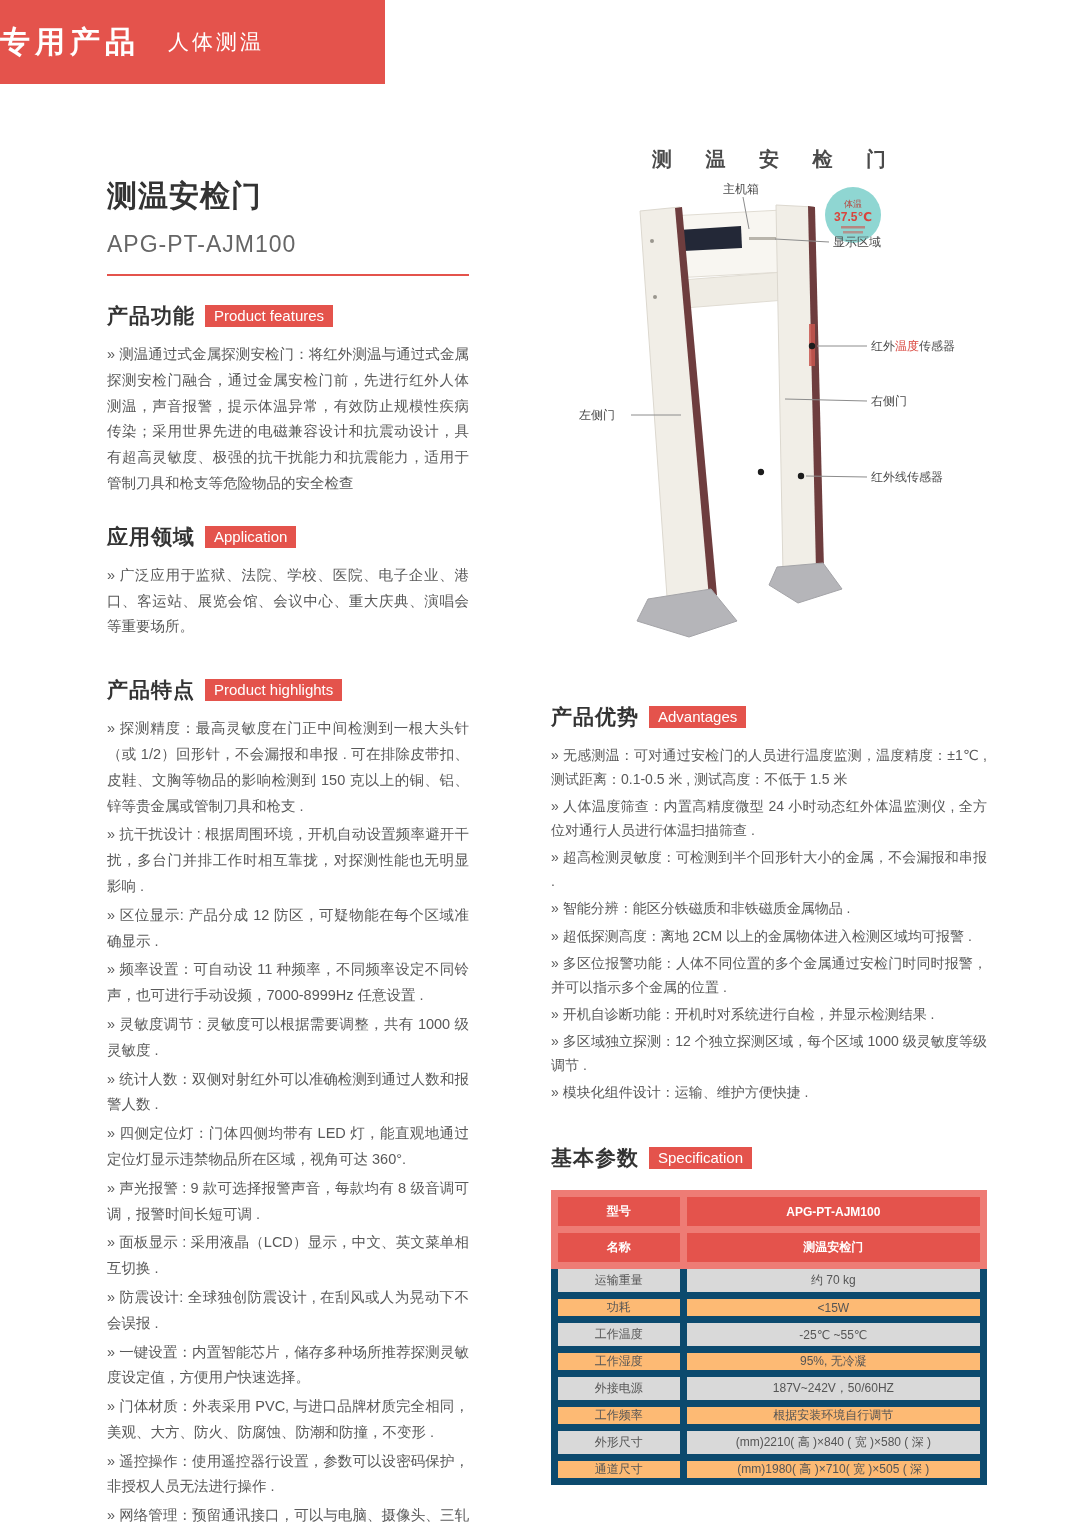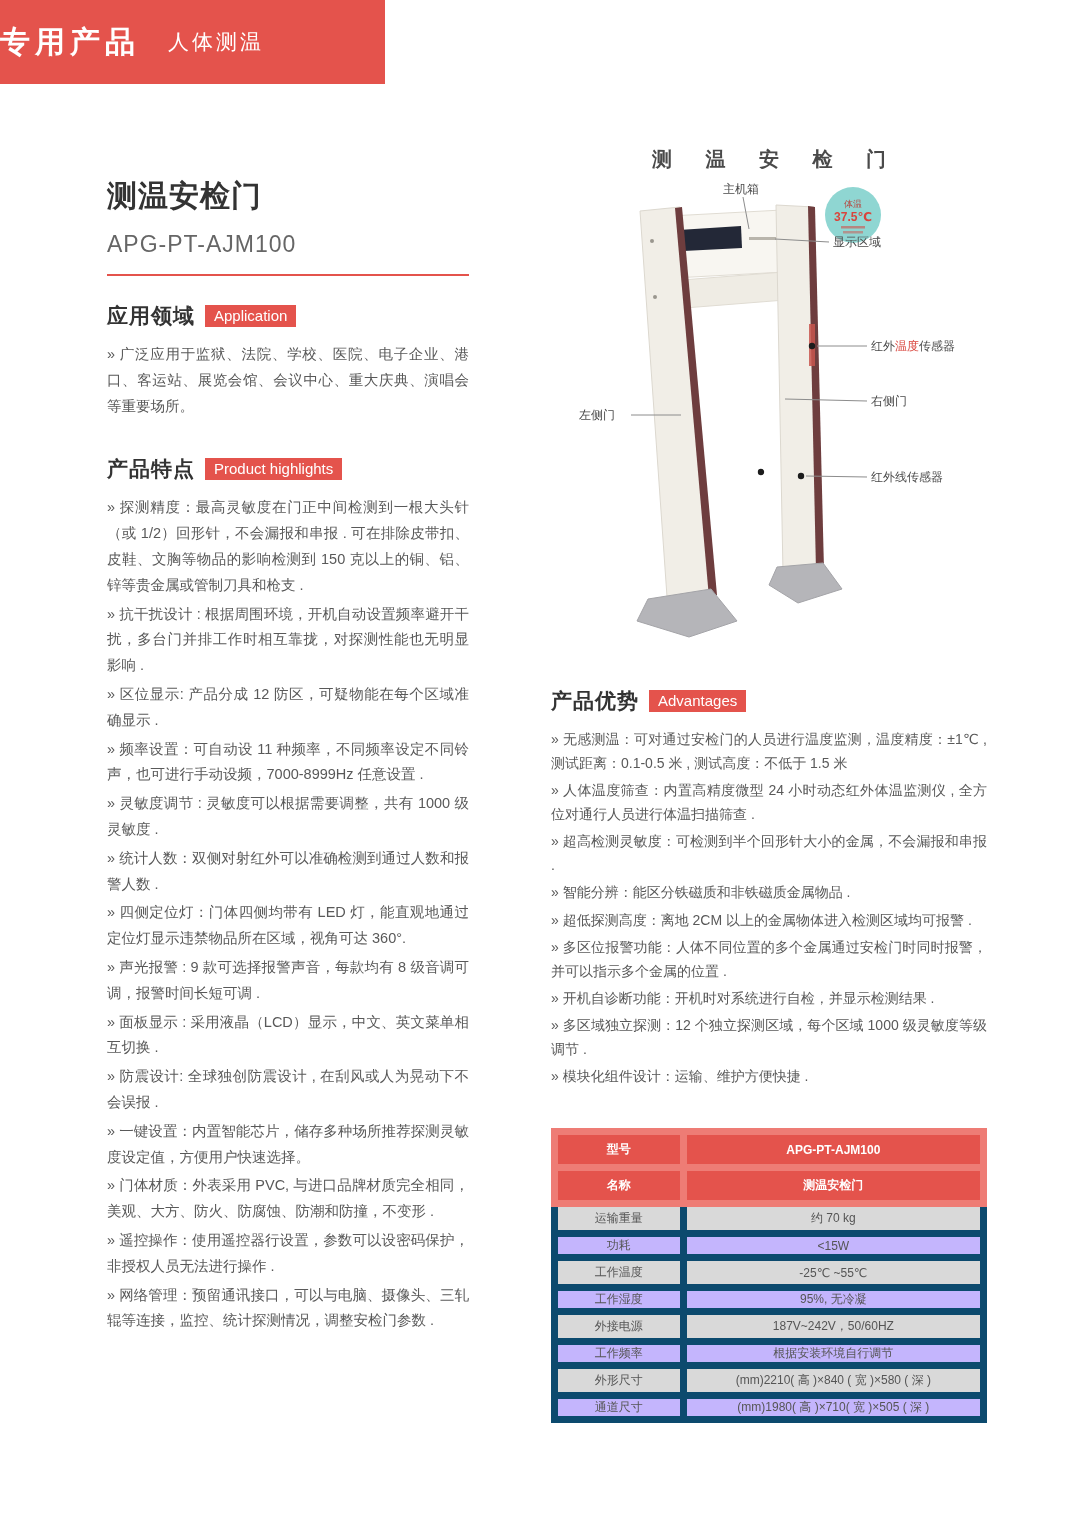--- a/index.html
+++ b/index.html
@@ -35,39 +35,48 @@
                    letter-spacing:14px; margin-bottom:6px; padding-left:14px; }
   svg text { font-family:"Liberation Sans","DejaVu Sans",sans-serif; }
 
   
   table.spec { width:100%; border-collapse:collapse; margin-top:18px; }
   table.spec td { font-size:12px; text-align:center; vertical-align:middle;
                   border:7px solid #0c4a6e; color:#555; }
   table.spec td.lbl { width:30%; }
   tr.row-red td { background:#E4534C; color:#fff; border-color:#ee7c75; height:36px; font-weight:bold; }
   tr.row-gray td { background:#d9d9d9; height:30px; }
-  tr.row-white td { background:#c4b5fd; height:22px; }
-
-  .adv-gap { margin-top:34px; }
+  tr.row-white td { background:#fdba74; height:22px; }
+
+  .adv-gap { margin-top:50px; }
 </style>
 </head>
 <body>
 
 <div class="page">
 
   <div class="banner">
     <span class="banner-title">专用产品</span>
     <span class="banner-sub">人体测温</span>
   </div>
 
   <div class="left-col">
     <div class="prod-title">测温安检门</div>
     <div class="prod-model">APG-PT-AJM100</div>
     <div class="red-rule"></div>
 
+    <div class="sec">
+      <div class="sec-head">
+        <span class="sec-title">产品功能</span>
+        <span class="sec-badge">Product features</span>
+      </div>
+      <ul class="bullets">
+        <li>» 测温通过式金属探测安检门：将红外测温与通过式金属探测安检门融合，通过金属安检门前，先进行红外人体测温，声音报警，提示体温异常，有效防止规模性疾病传染；采用世界先进的电磁兼容设计和抗震动设计，具有超高灵敏度、极强的抗干扰能力和抗震能力，适用于管制刀具和枪支等危险物品的安全检查</li>
+      </ul>
+    </div>
 
     <div class="sec" style="">
       <div class="sec-head">
         <span class="sec-title">应用领域</span>
         <span class="sec-badge">Application</span>
       </div>
       <ul class="bullets">
         <li>» 广泛应用于监狱、法院、学校、医院、电子企业、港口、客运站、展览会馆、会议中心、重大庆典、演唱会等重要场所。</li>
       </ul>
     </div>
@@ -158,20 +167,24 @@
         <li>» 智能分辨：能区分铁磁质和非铁磁质金属物品 .</li>
         <li>» 超低探测高度：离地 2CM 以上的金属物体进入检测区域均可报警 .</li>
         <li>» 多区位报警功能：人体不同位置的多个金属通过安检门时同时报警，并可以指示多个金属的位置 .</li>
         <li>» 开机自诊断功能：开机时对系统进行自检，并显示检测结果 .</li>
         <li>» 多区域独立探测：12 个独立探测区域，每个区域 1000 级灵敏度等级调节 .</li>
         <li>» 模块化组件设计：运输、维护方便快捷 .</li>
       </ul>
     </div>
 
     <div class="sec" style="margin-top:40px;">
+      <div class="sec-head">
+        <span class="sec-title">基本参数</span>
+        <span class="sec-badge">Specification</span>
+      </div>
 
       <table class="spec">
         <tbody>
           <tr class="row-red">
             <td class="lbl">型号</td>
             <td>APG-PT-AJM100</td>
           </tr>
           <tr class="row-red">
             <td class="lbl">名称</td>
             <td>测温安检门</td>

